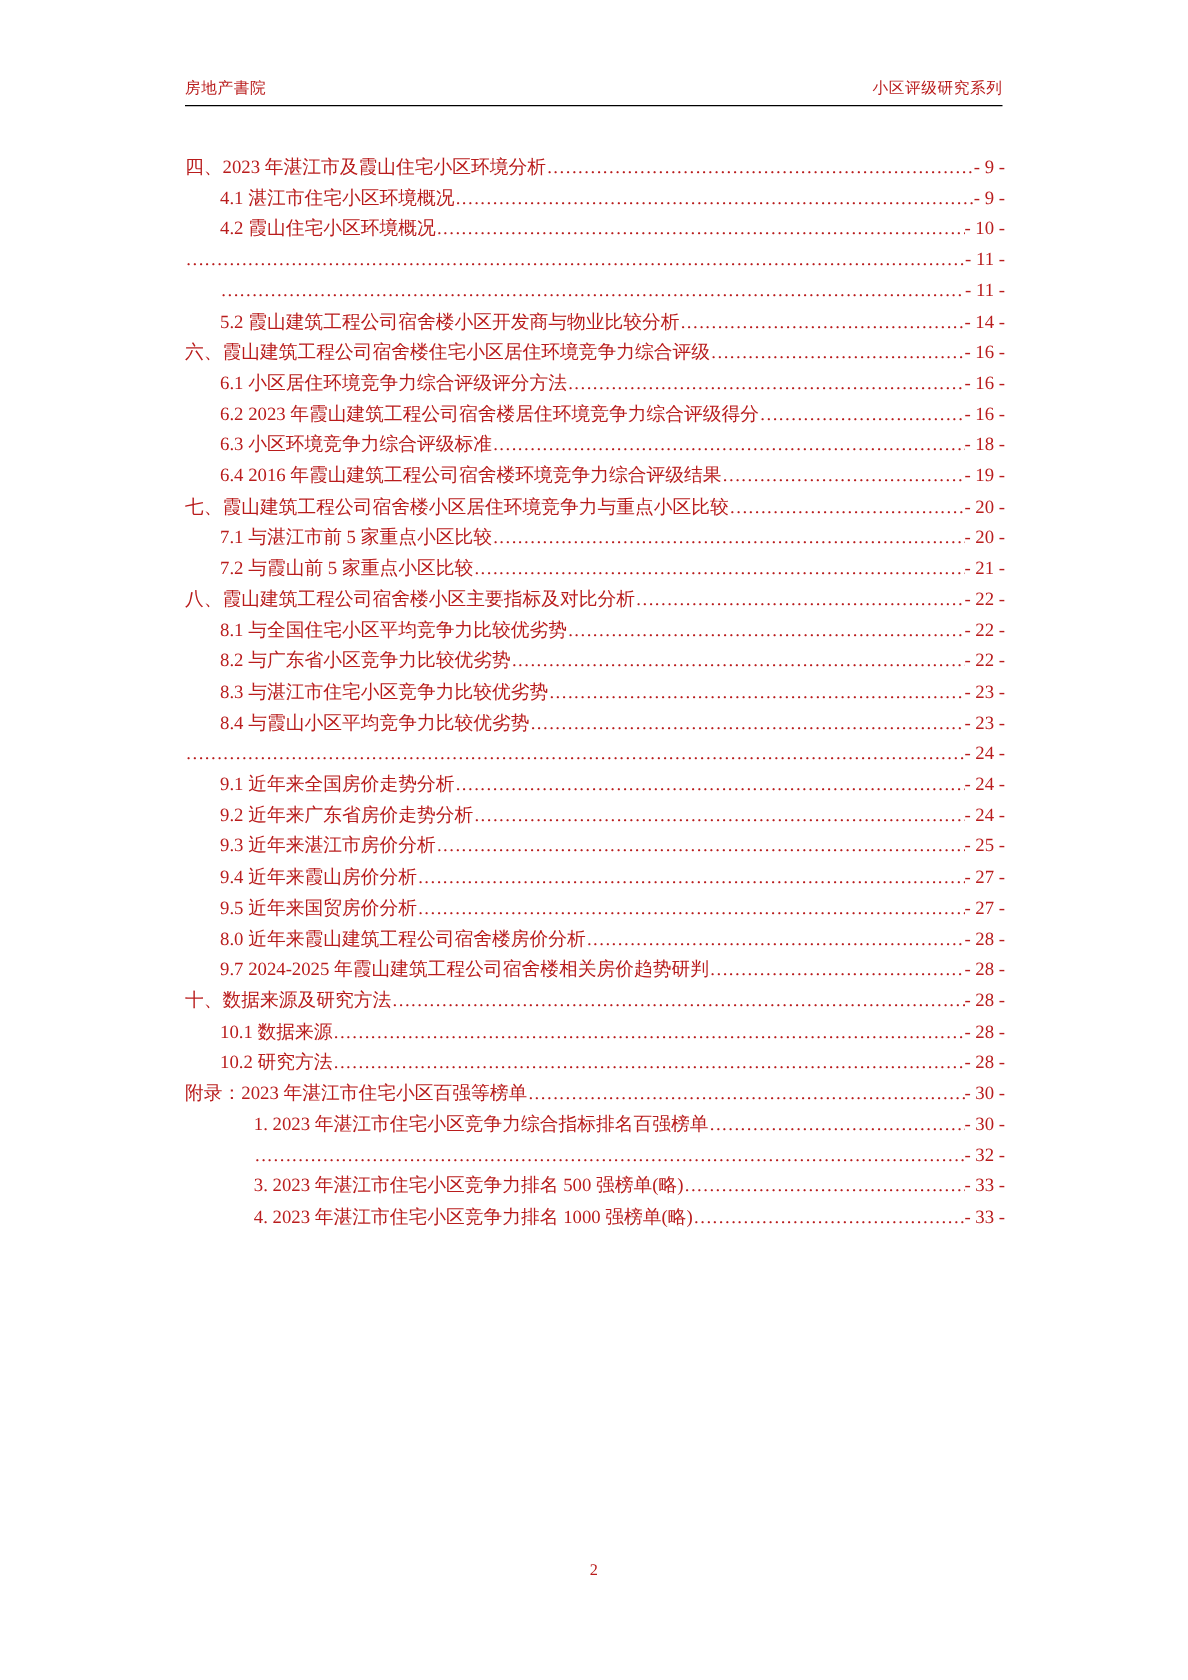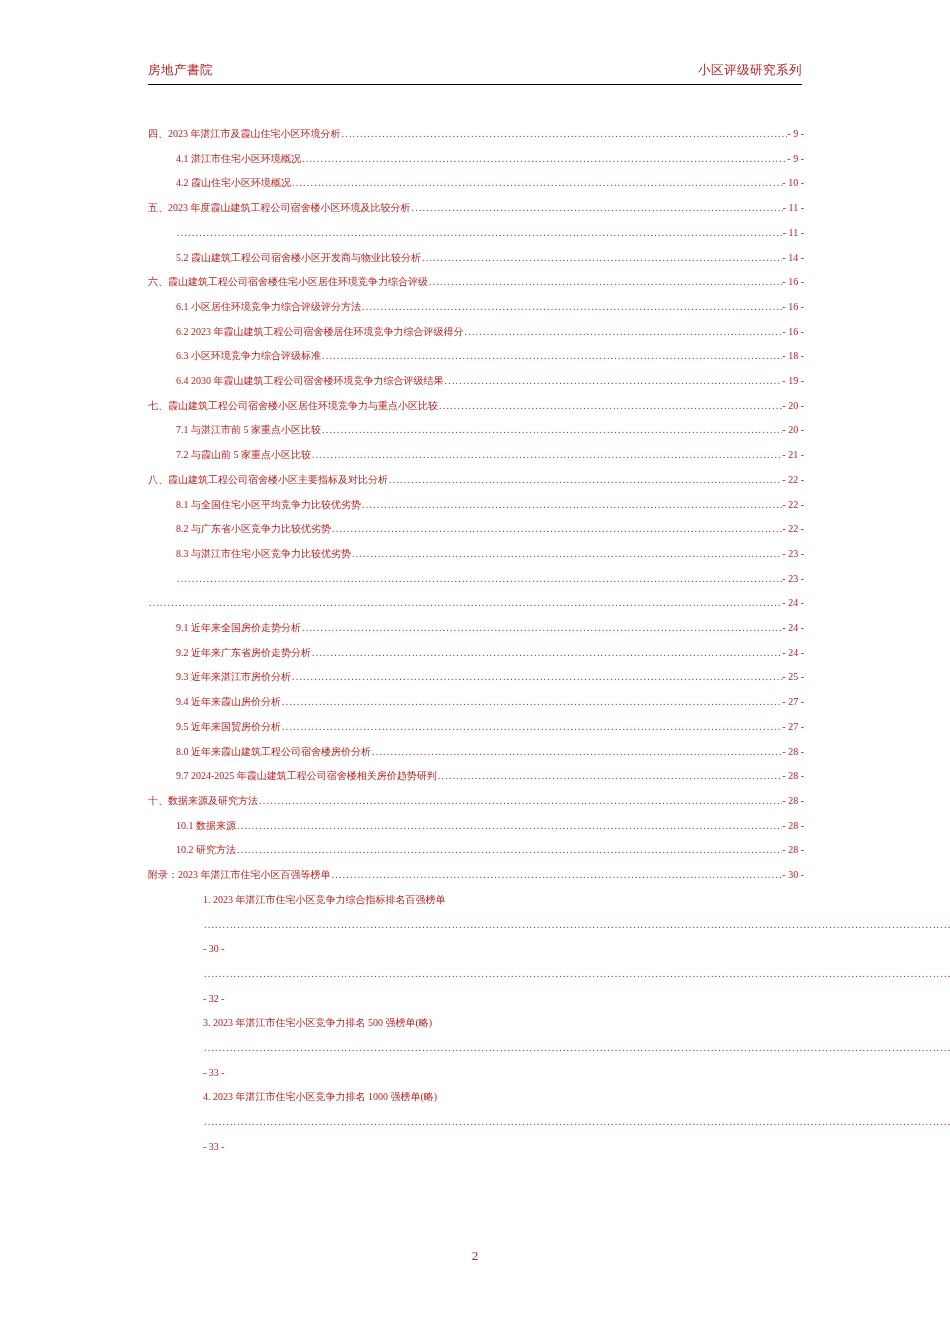--- a/index.html
+++ b/index.html
@@ -42,41 +42,41 @@
   }
   .toc {
     position: absolute;
     top: 122px;
     left: 148px;
     right: 146px;
   }
   .toc-row {
     display: flex;
     align-items: baseline;
-    font-size: 10px;
+    font-size: 15px;
     line-height: 24.7px;
     cursor: default;
   }
   .toc-title {
     white-space: pre;
     flex: 0 0 auto;
   }
   .toc-dots {
     flex: 1 1 auto;
     overflow: hidden;
     white-space: nowrap;
     letter-spacing: 1.2px;
     padding: 0 1px;
   }
   .toc-page {
     flex: 0 0 auto;
     white-space: pre;
   }
   .lvl-2 { padding-left: 28px; }
-  .lvl-3 { padding-left: 55px; flex-direction: column; }
+  .lvl-3 { padding-left: 55px; }
   .page-footer {
     position: absolute;
     bottom: 80px;
     left: 0;
     width: 100%;
     text-align: center;
     font-size: 13px;
   }
 </style>
 </head>
@@ -101,21 +101,20 @@
         <span class="toc-title">4.1 湛江市住宅小区环境概况</span>
         <span class="toc-dots">............................................................................................................................................................................................................................................................................................................</span>
         <span class="toc-page">- 9 -</span>
       </div>
       <div class="toc-row lvl-2">
         <span class="toc-title">4.2 霞山住宅小区环境概况</span>
         <span class="toc-dots">............................................................................................................................................................................................................................................................................................................</span>
         <span class="toc-page">- 10 -</span>
       </div>
       <div class="toc-row lvl-1">
-        <span class="toc-title">五、2023 年度霞山建筑工程公司宿舍楼小区环境及比较分析</span>
         <span class="toc-dots">............................................................................................................................................................................................................................................................................................................</span>
         <span class="toc-page">- 11 -</span>
       </div>
       <div class="toc-row lvl-2">
         <span class="toc-dots">............................................................................................................................................................................................................................................................................................................</span>
         <span class="toc-page">- 11 -</span>
       </div>
       <div class="toc-row lvl-2">
         <span class="toc-title">5.2 霞山建筑工程公司宿舍楼小区开发商与物业比较分析</span>
         <span class="toc-dots">............................................................................................................................................................................................................................................................................................................</span>
@@ -135,21 +134,21 @@
         <span class="toc-title">6.2 2023 年霞山建筑工程公司宿舍楼居住环境竞争力综合评级得分</span>
         <span class="toc-dots">............................................................................................................................................................................................................................................................................................................</span>
         <span class="toc-page">- 16 -</span>
       </div>
       <div class="toc-row lvl-2">
         <span class="toc-title">6.3 小区环境竞争力综合评级标准</span>
         <span class="toc-dots">............................................................................................................................................................................................................................................................................................................</span>
         <span class="toc-page">- 18 -</span>
       </div>
       <div class="toc-row lvl-2">
-        <span class="toc-title">6.4 2030 年霞山建筑工程公司宿舍楼环境竞争力综合评级结果</span>
+        <span class="toc-title">6.4 2016 年霞山建筑工程公司宿舍楼环境竞争力综合评级结果</span>
         <span class="toc-dots">............................................................................................................................................................................................................................................................................................................</span>
         <span class="toc-page">- 19 -</span>
       </div>
       <div class="toc-row lvl-1">
         <span class="toc-title">七、霞山建筑工程公司宿舍楼小区居住环境竞争力与重点小区比较</span>
         <span class="toc-dots">............................................................................................................................................................................................................................................................................................................</span>
         <span class="toc-page">- 20 -</span>
       </div>
       <div class="toc-row lvl-2">
         <span class="toc-title">7.1 与湛江市前 5 家重点小区比较</span>
@@ -175,20 +174,21 @@
         <span class="toc-title">8.2 与广东省小区竞争力比较优劣势</span>
         <span class="toc-dots">............................................................................................................................................................................................................................................................................................................</span>
         <span class="toc-page">- 22 -</span>
       </div>
       <div class="toc-row lvl-2">
         <span class="toc-title">8.3 与湛江市住宅小区竞争力比较优劣势</span>
         <span class="toc-dots">............................................................................................................................................................................................................................................................................................................</span>
         <span class="toc-page">- 23 -</span>
       </div>
       <div class="toc-row lvl-2">
+        <span class="toc-title">8.4 与霞山小区平均竞争力比较优劣势</span>
         <span class="toc-dots">............................................................................................................................................................................................................................................................................................................</span>
         <span class="toc-page">- 23 -</span>
       </div>
       <div class="toc-row lvl-1">
         <span class="toc-dots">............................................................................................................................................................................................................................................................................................................</span>
         <span class="toc-page">- 24 -</span>
       </div>
       <div class="toc-row lvl-2">
         <span class="toc-title">9.1 近年来全国房价走势分析</span>
         <span class="toc-dots">............................................................................................................................................................................................................................................................................................................</span>

